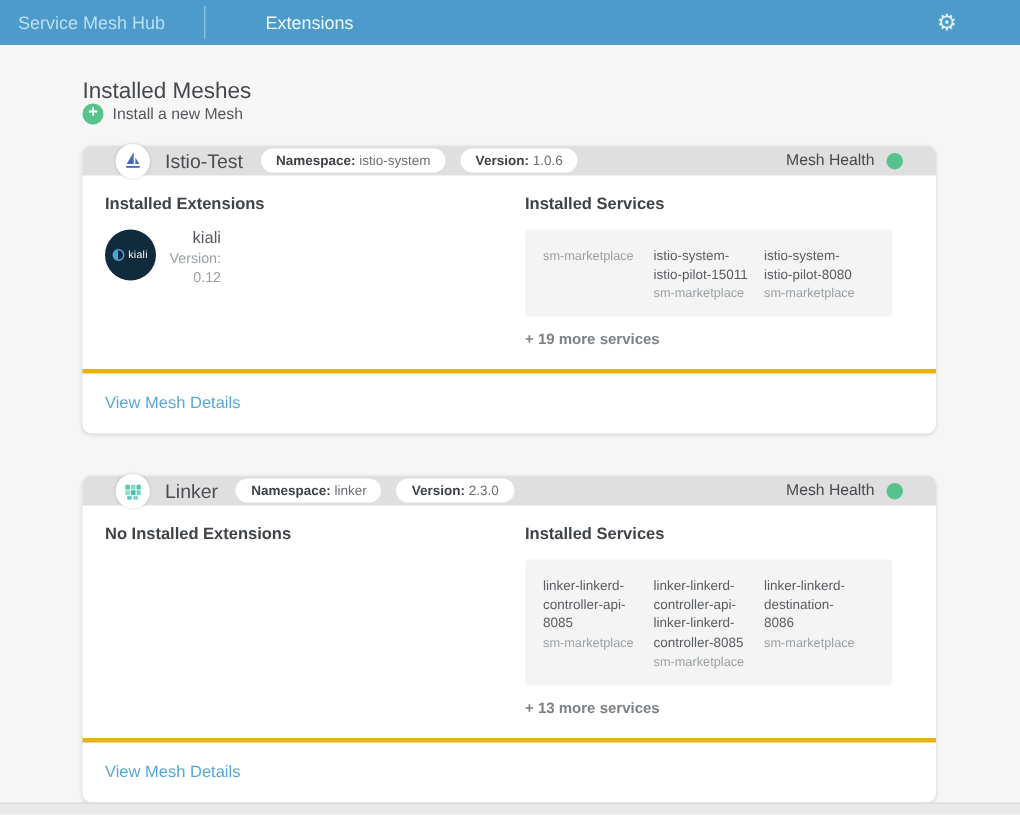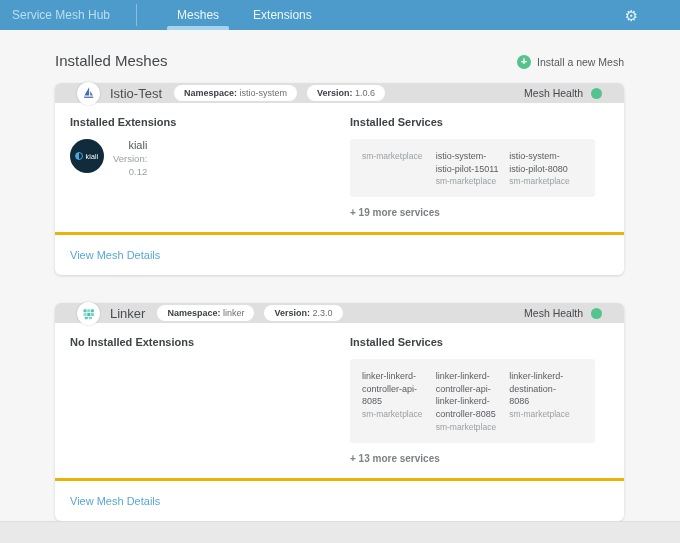--- a/index.html
+++ b/index.html
@@ -28,21 +28,21 @@
   }
   .nav-tab.active .tab-underline {
     position:absolute; left:2px; right:2px; bottom:0; height:4px;
     background:#a6d4ef; border-radius:2px 2px 0 0;
   }
   .nav-right { margin-left:auto; display:flex; align-items:center; padding-right:42px; }
   .gear { color:#e2f1f9; font-size:15px; cursor:pointer; line-height:1; }
 
   
   .main { flex:1; padding:22px 56px 0 55px; }
-  .page-head { display:flex; align-items:flex-end; justify-content:space-between; }
+  .page-head { display:flex; align-items:flex-start; justify-content:space-between;flex-direction:column; }
   .page-title { font-size:15px; font-weight:500; color:#44484c; }
   .install-btn { display:flex; align-items:center; cursor:pointer; }
   .plus-circle {
     width:14px; height:14px; border-radius:50%; background:#56c38d;
     color:#fff; font-size:11px; line-height:13px; text-align:center; font-weight:700;
     margin-right:6px; flex-shrink:0;
   }
   .install-label { font-size:10.5px; color:#55595d; }
 
   
@@ -109,24 +109,20 @@
     display:flex; align-items:center; padding:0 16px 0 12px; flex-shrink:0;
   }
 </style>
 </head>
 <body>
 
 <div class="navbar">
   <div class="brand">Service Mesh Hub</div>
   <div class="nav-divider"></div>
   <div class="nav-tabs">
-    <div class="nav-tab active">
-      <span>Meshes</span>
-      <span class="tab-underline"></span>
-    </div>
     <div class="nav-tab">
       <span>Extensions</span>
     </div>
   </div>
   <div class="nav-right">
     <span class="gear">⚙</span>
   </div>
 </div>
 
 <div class="main">

